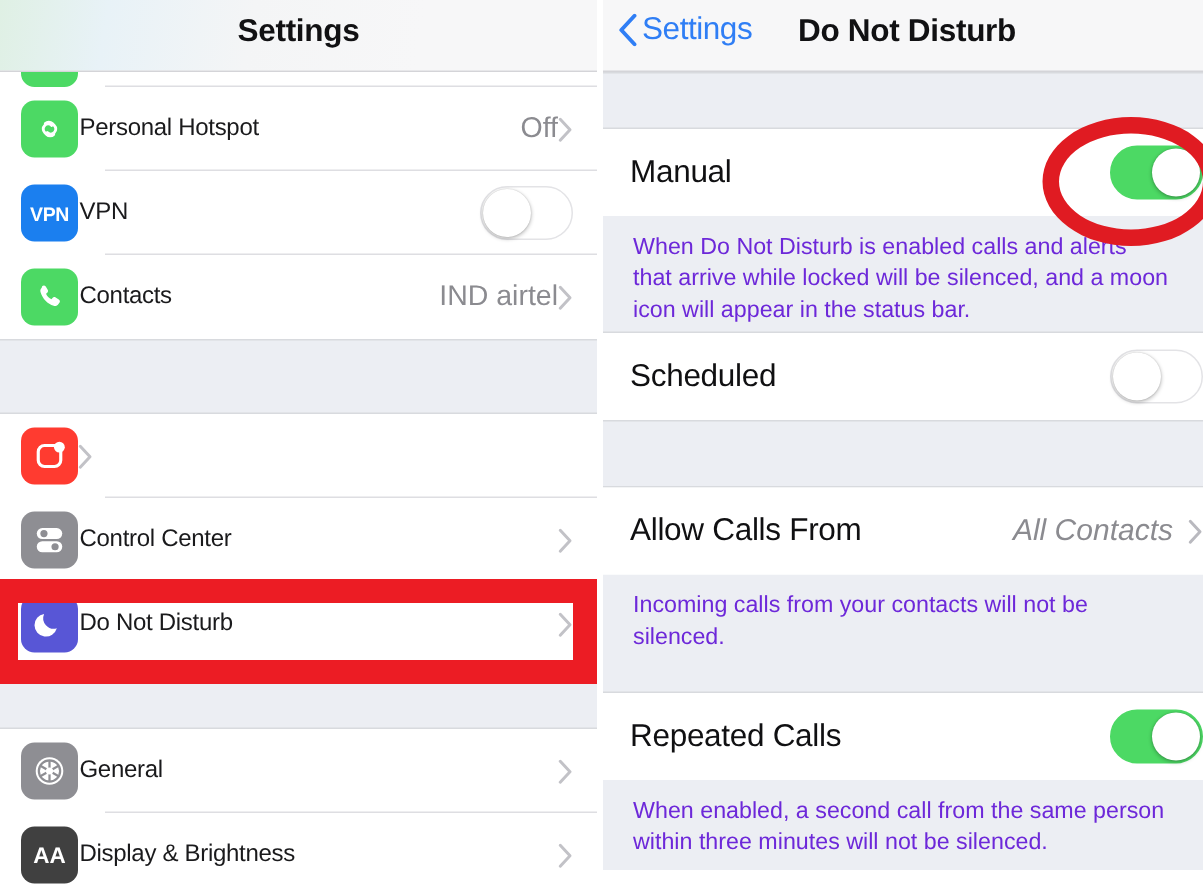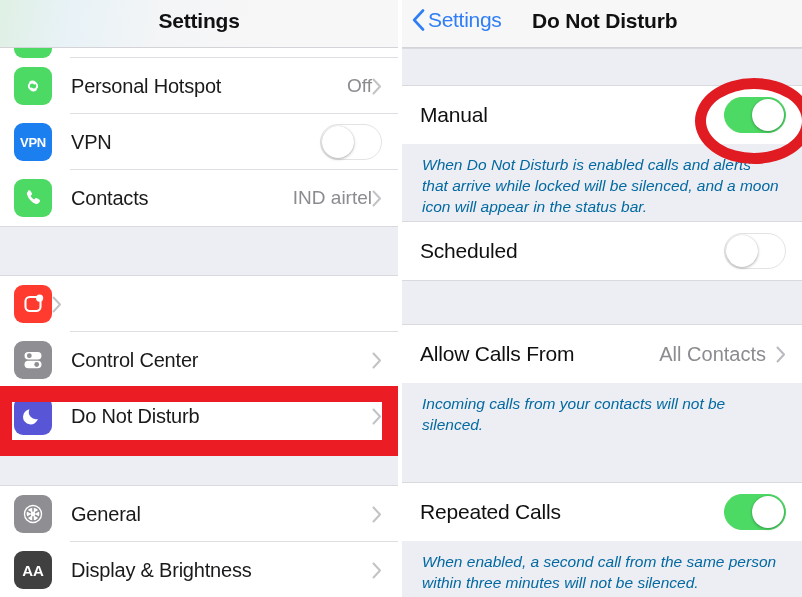--- a/index.html
+++ b/index.html
@@ -116,60 +116,60 @@
     height: 38px;
     border-radius: 9px;
     flex: 0 0 38px;
     position: relative;
     display: flex;
     align-items: center;
     justify-content: center;
     overflow: hidden;
   }
   .lrow-label {
-    margin-left: 19px;
-    font-size: 20px;
+    margin-left: 1px;
+    font-size: 16px;
     color: #1a1a1c;
     letter-spacing: -0.2px;
     flex: 1 1 auto;
     white-space: nowrap;
   }
   .lrow-value {
     font-size: 19px;
     color: #8b8b90;
     white-space: nowrap;
   }
   .chev {
     width: 10px; height: 17px;
     margin-right: 16px;
     flex: 0 0 10px;
   }
 
   
-  .rrow { height: 58px; padding-left: 18px; padding-right: 16px; }
+  .rrow { height: 58px; padding-left: 18px; }
   .rrow-label {
     font-size: 21px;
     color: #101012;
     letter-spacing: -0.2px;
     flex: 1 1 auto;
   }
   .rrow-value {
     font-size: 20px;
     color: #8b8b90;
     margin-right: 10px;
+    font-style: italic;
   }
   .footnote {
     background: #eceef3;
     border-bottom: 1px solid #d8dade;
     padding: 10px 22px 12px 20px;
     font-size: 15.5px;
     line-height: 21px;
-    color: #0369a1;
-    box-sizing: border-box;
-    font-style: italic;
+    color: #6d28d9;
+    box-sizing: border-box;
   }
   .footnote.clipped { border-bottom: none; }
 
   
   .toggle {
     position: relative;
     width: 62px;
     height: 36px;
     border-radius: 18px;
     flex: 0 0 62px;
@@ -389,21 +389,21 @@
     </div>
     <div class="gap" style="height:45px;"></div>
 
     <div class="row rrow">
       <div class="rrow-label">Allow Calls From</div>
       <div class="rrow-value">All Contacts</div>
       <svg class="chev" viewBox="0 0 10 17" style="margin-right:0;">
         <path d="M1.5 1.5 L8 8.5 L1.5 15.5" fill="none" stroke="#b9b9bf" stroke-width="2" stroke-linecap="round" stroke-linejoin="round"></path>
       </svg>
     </div>
-    <div class="footnote" style="height:100px;">Incoming calls from your contacts will not be silenced.</div>
+    <div class="footnote" style="height:79px;">Incoming calls from your contacts will not be silenced.</div>
 
     <div class="row rrow">
       <div class="rrow-label">Repeated Calls</div>
       <div class="toggle on">
         <div class="knob"></div>
       </div>
     </div>
     <div class="footnote clipped" style="height:60px;">When enabled, a second call from the same person within three minutes will not be silenced.</div>
 
     <div class="annot-ellipse" style="left:293px; top:78px; width:118px; height:86px;"></div>

